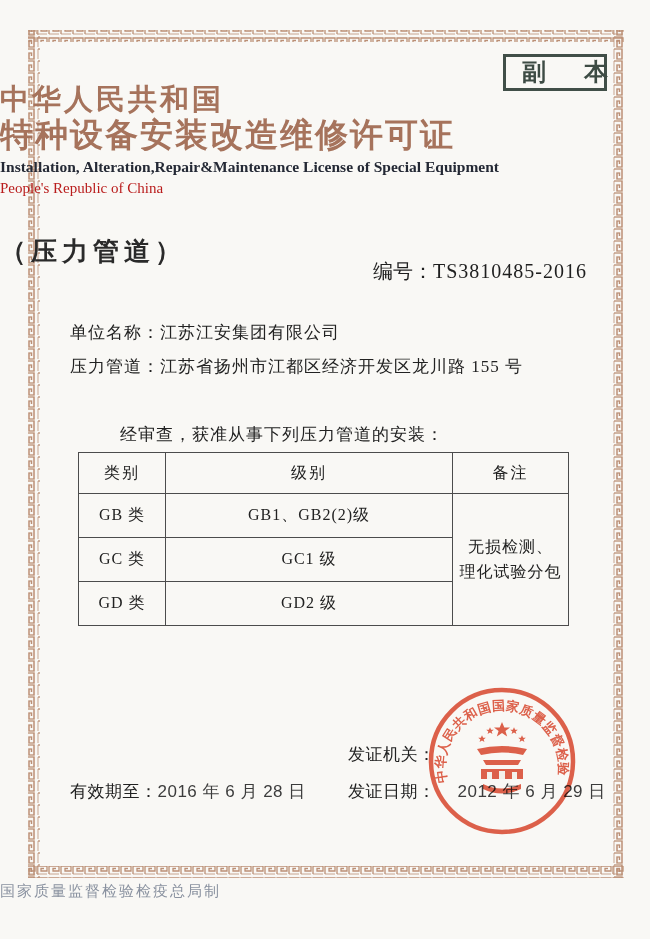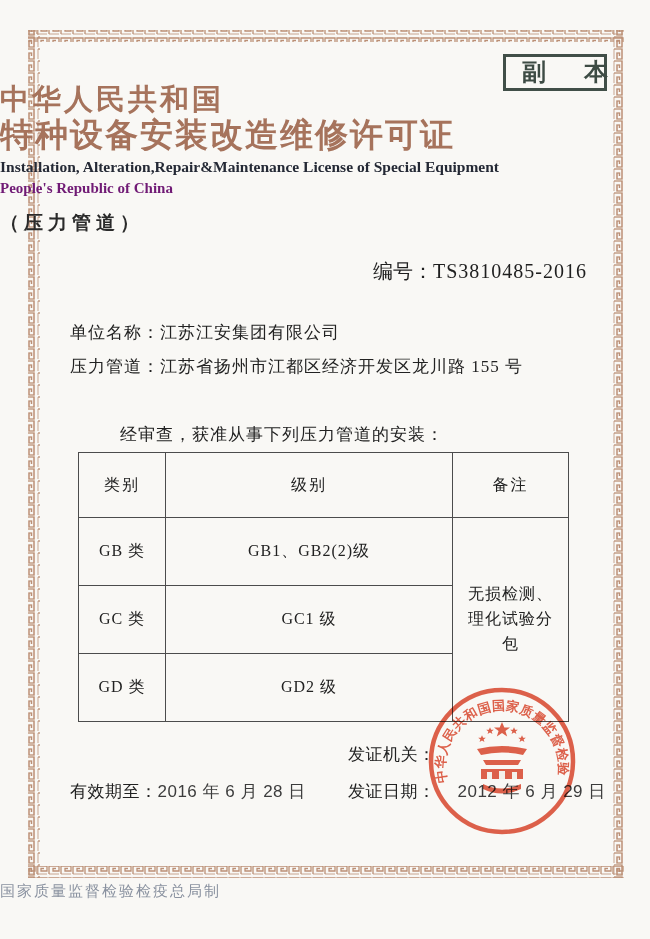--- a/index.html
+++ b/index.html
@@ -15,37 +15,37 @@
   
   .copy-badge{
     left:503px;top:54px;width:84px;height:31px;z-index:3;
     border:3px solid #414f48;color:#3d4b44;
     font-size:24px;font-weight:700;line-height:31px;text-align:center;
     letter-spacing:16px;padding-left:14px;text-indent:2px;white-space:nowrap;
   }
   .title-zh1{top:80px;font-size:29px;font-weight:700;color:#a6735c;letter-spacing:3px;z-index:2;}
   .title-zh2{top:113px;font-size:33px;font-weight:700;color:#a6735c;letter-spacing:2px;z-index:2;}
   .subtitle-en1{top:158px;font-size:15.5px;font-weight:700;color:#242935;z-index:2;}
-  .subtitle-en2{top:180px;font-size:15px;font-weight:700;color:#701a75;z-index:2;}
-  .category-line{top:210px;font-size:19px;font-weight:600;color:#2a2a2a;letter-spacing:5px;z-index:2;}
+  .subtitle-en2{top:180px;font-size:15px;font-weight:400;color:#b91c1c;z-index:2;}
+  .category-line{top:234px;font-size:26px;font-weight:600;color:#2a2a2a;letter-spacing:5px;z-index:2;}
   .license-no{top:258px;right:63px;font-size:20px;color:#1f1f1f;z-index:2;}
   .license-no .num{font-family:"Liberation Serif","DejaVu Serif",serif;letter-spacing:1px;}
   .info-line{left:70px;font-size:17px;color:#222;z-index:2;letter-spacing:1px;}
   .info-name{top:321px;}
   .info-address{top:355px;}
   .statement{left:120px;top:423px;font-size:17px;color:#222;letter-spacing:1px;z-index:2;}
   
   .permit-table{
     position:absolute;left:78px;top:452px;width:490px;z-index:2;
     border-collapse:collapse;table-layout:fixed;
     font-size:16px;color:#222;
   }
   .permit-table th,.permit-table td{
     border:1.6px solid #4c4c4c;text-align:center;vertical-align:middle;
-    font-weight:400;padding:12px;
+    font-weight:400;padding:0;
   }
   .permit-table th{height:40px;letter-spacing:2px;}
   .permit-table td{height:43px;letter-spacing:1px;}
   .col-cat{width:87px;} .col-grade{width:287px;} .col-remark{width:116px;}
   .remark-cell{text-align:left;padding-left:10px;line-height:1.55;}
   .remark-cell span{display:block;}
   
   .bottom-line{font-size:17px;color:#222;z-index:2;letter-spacing:0.5px;white-space:nowrap;}
   .pos-approval{left:70px;top:743px;}
   .pos-issuer{left:348px;top:743px;}

